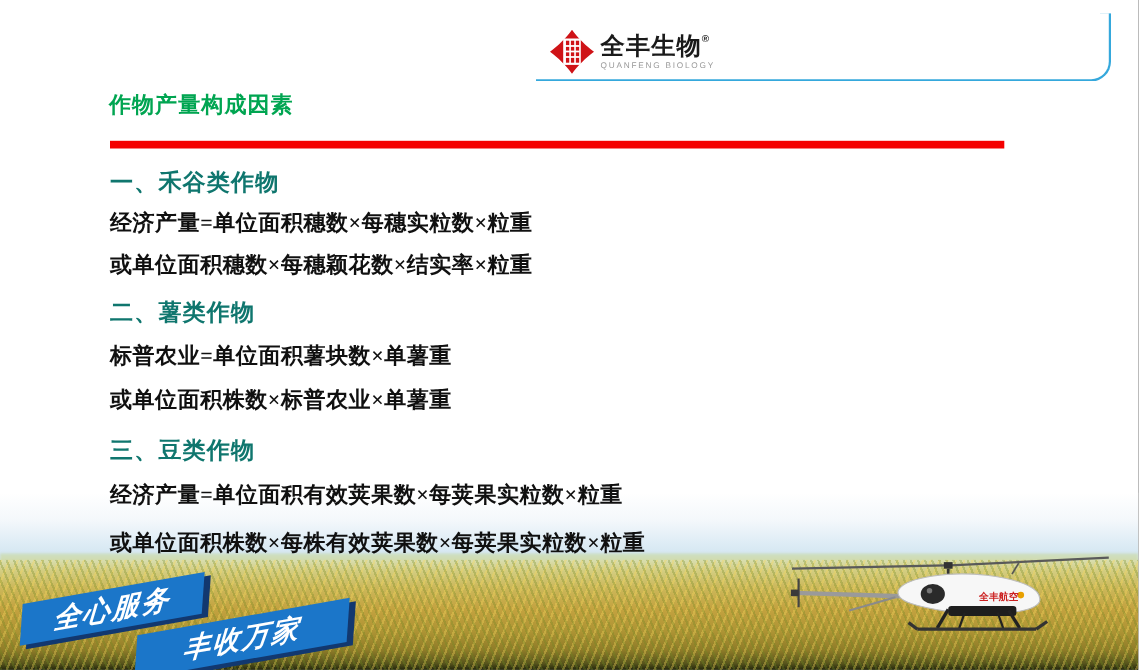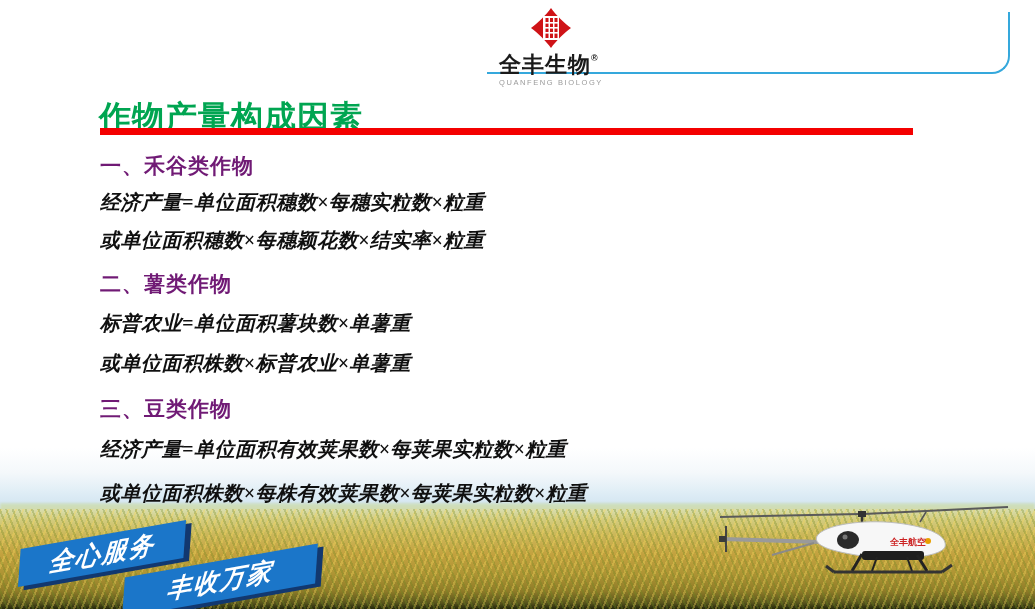--- a/index.html
+++ b/index.html
@@ -4,37 +4,37 @@
 <style>
   html,body{margin:0;padding:0;background:#888;}
   .slide{position:relative;width:1035px;height:609px;background:#ffffff;overflow:hidden;
          font-family:"Liberation Sans",sans-serif;}
 
   
   .header-rule{position:absolute;left:487px;top:12px;width:521px;height:60px;
                border-bottom:2px solid #35a8dc;border-right:2px solid #35a8dc;
                border-bottom-right-radius:18px;}
   .logo-row{position:absolute;top:22px;left:499px;height:50px;display:flex;align-items:center;gap:13px;}
-  .logo{display:flex;align-items:center;gap:5px;flex-direction:column;}
+  .logo{display:flex;align-items:center;gap:5px;}
   .logo-icon{width:42px;height:42px;flex:0 0 auto;}
   .logo-text{display:flex;flex-direction:column;line-height:1;}
   .logo-cn{font-size:22px;font-weight:bold;color:#1a1a1a;letter-spacing:1px;white-space:nowrap;}
   .logo-cn sup{font-size:9px;vertical-align:top;}
   .logo-en{font-size:7.5px;color:#9a9a9a;letter-spacing:1.6px;margin-top:3px;white-space:nowrap;}
 
   
-  .page-title{position:absolute;left:99px;top:96px;font-size:32px;font-weight:bold;
+  .page-title{position:absolute;left:99px;top:82px;font-size:20px;font-weight:bold;
               color:#00a551;letter-spacing:1px;}
   .red-rule{position:absolute;left:100px;top:128px;width:813px;height:7px;background:#f40000;}
 
   
-  .sec-head{position:absolute;left:100px;font-size:21px;font-weight:bold;color:#701a75;
+  .sec-head{position:absolute;left:100px;font-size:21px;font-weight:bold;color:#0f766e;
             letter-spacing:1px;z-index:5;}
   .formula{position:absolute;left:100px;font-size:20px;font-weight:bold;color:#101010;
-           font-family:"Liberation Serif",serif;letter-spacing:0.5px;z-index:5;font-style:italic;}
+           font-family:"Liberation Serif",serif;letter-spacing:0.5px;z-index:5;}
 
   
   .photo-sky{position:absolute;left:0;top:448px;width:1035px;height:62px;
     background:linear-gradient(180deg,#ffffff 0%,#f4f8fb 40%,#ddecf5 75%,#cfe2ee 100%);}
   .photo-treeline{position:absolute;left:0;top:503px;width:1035px;height:8px;
     background:linear-gradient(180deg,#cddfc4,#d2dba4);filter:blur(1px);opacity:.95;}
   .photo-field{position:absolute;left:0;top:509px;width:1035px;height:100px;
     background:
       repeating-linear-gradient(68deg, rgba(110,135,35,0.30) 0 2px, rgba(0,0,0,0) 2px 6px),
       repeating-linear-gradient(112deg, rgba(245,214,92,0.35) 0 2px, rgba(0,0,0,0) 2px 7px),

